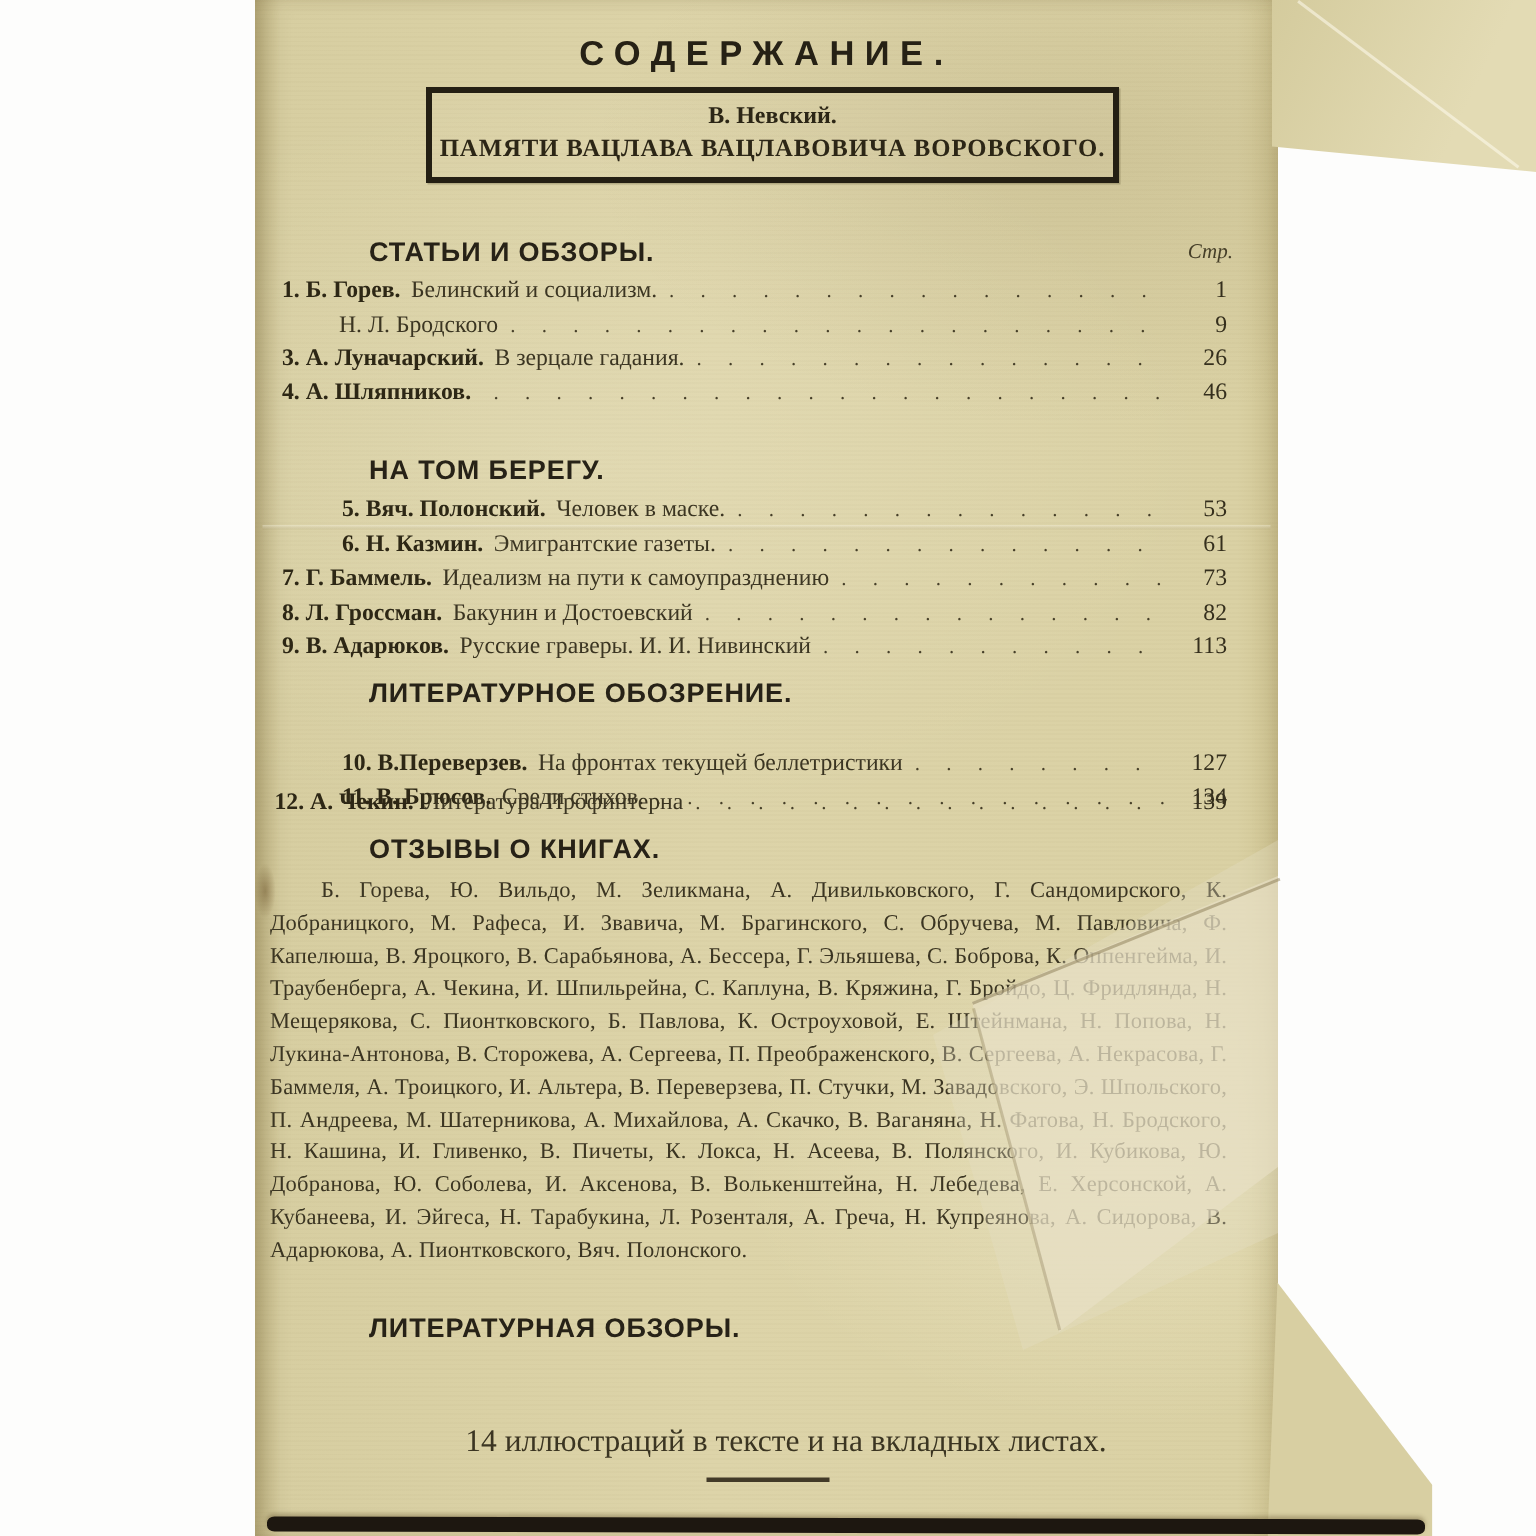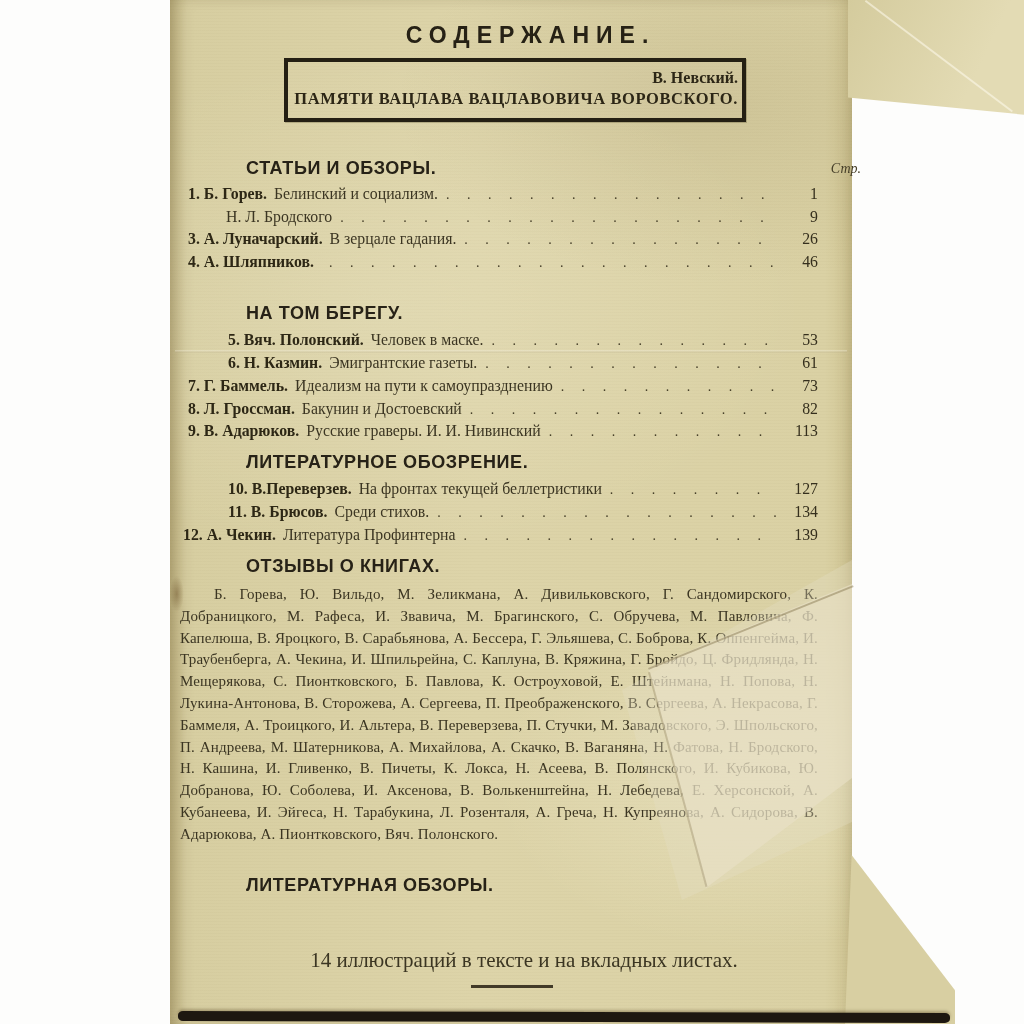--- a/index.html
+++ b/index.html
@@ -37,29 +37,29 @@
   .creaseA{position:absolute;left:648px;top:668px;width:221px;height:2px;
     background:rgba(128,114,74,.45);transform-origin:0 0;transform:rotate(-22deg);}
   .creaseB{position:absolute;left:650px;top:672px;width:222px;height:2px;
     background:rgba(138,124,84,.35);transform-origin:0 0;transform:rotate(75deg);}
 
   .bottom-bar{position:absolute;left:178px;top:1012px;width:772px;height:10px;
     background:#1d1710;border-radius:5px/4px;transform:rotate(.15deg);
     box-shadow:0 -2px 3px rgba(80,62,30,.35);}
 
   
-  .content{position:absolute;left:0;top:0;width:682px;height:740px;color:#39331f;padding-left:39px;}
+  .content{position:absolute;left:0;top:0;width:682px;height:740px;color:#39331f;}
   .abs{position:absolute;}
 
   .doc-title{margin:0;left:0;top:22px;width:100%;text-align:center;
     font-family:"Liberation Sans","DejaVu Sans",sans-serif;font-weight:700;
     font-size:23px;letter-spacing:7px;color:#262115;}
 
   .memorial-box{left:114px;top:58px;width:446px;border:4px solid #241f13;
-    padding:5px 4px 8px 4px;text-align:right;background:rgba(255,255,255,.03);
+    padding:5px 4px 8px 4px;text-align:center;background:rgba(255,255,255,.03);
     box-shadow:1px 1px 0 rgba(60,50,20,.25);}
   .mb-author{font-weight:700;font-size:16px;line-height:21px;color:#2c2616;}
   .mb-title{font-weight:700;font-size:16.5px;line-height:22px;letter-spacing:.6px;color:#2c2616;}
   .mb-sub{font-size:14.5px;line-height:20px;color:#3c3624;}
 
   .sec-head{font-family:"Liberation Sans","DejaVu Sans",sans-serif;font-weight:700;
     font-size:18px;letter-spacing:.6px;color:#272217;left:76px;}
   .str-label{font-style:italic;font-size:14px;color:#453e28;right:30px;top:161px;}
 
   .rows{left:8px;width:640px;font-size:15.8px;line-height:21.5px;}
@@ -160,21 +160,21 @@
         <div class="row ind1">
           <span class="lbl">9. В. Адарюков.</span>
           <span class="ttl">Русские граверы. И. И. Нивинский</span>
           <span class="dots">. . . . . . . . . . . . . . . . . . . . . . . . . . . . . . . . . . . . . . . . . . . . . . . . . . . . . . . . . . . . </span>
           <span class="pg">113</span>
         </div>
       </div>
 
       <div class="abs sec-head" style="top:452px">ЛИТЕРАТУРНОЕ ОБОЗРЕНИЕ.</div>
 
-      <div class="abs rows" style="top:478px">
+      <div class="abs rows" style="top:498px">
         <div class="row ind2">
           <span class="lbl">10. В.Переверзев.</span>
           <span class="ttl">На фронтах текущей беллетристики</span>
           <span class="dots">. . . . . . . . . . . . . . . . . . . . . . . . . . . . . . . . . . . . . . . . . . . . . . . . . . . . . . . . . . . . </span>
           <span class="pg">127</span>
         </div>
         <div class="row ind2">
           <span class="lbl">11. В. Брюсов.</span>
           <span class="ttl">Среди стихов.</span>
           <span class="dots">. . . . . . . . . . . . . . . . . . . . . . . . . . . . . . . . . . . . . . . . . . . . . . . . . . . . . . . . . . . . </span>

